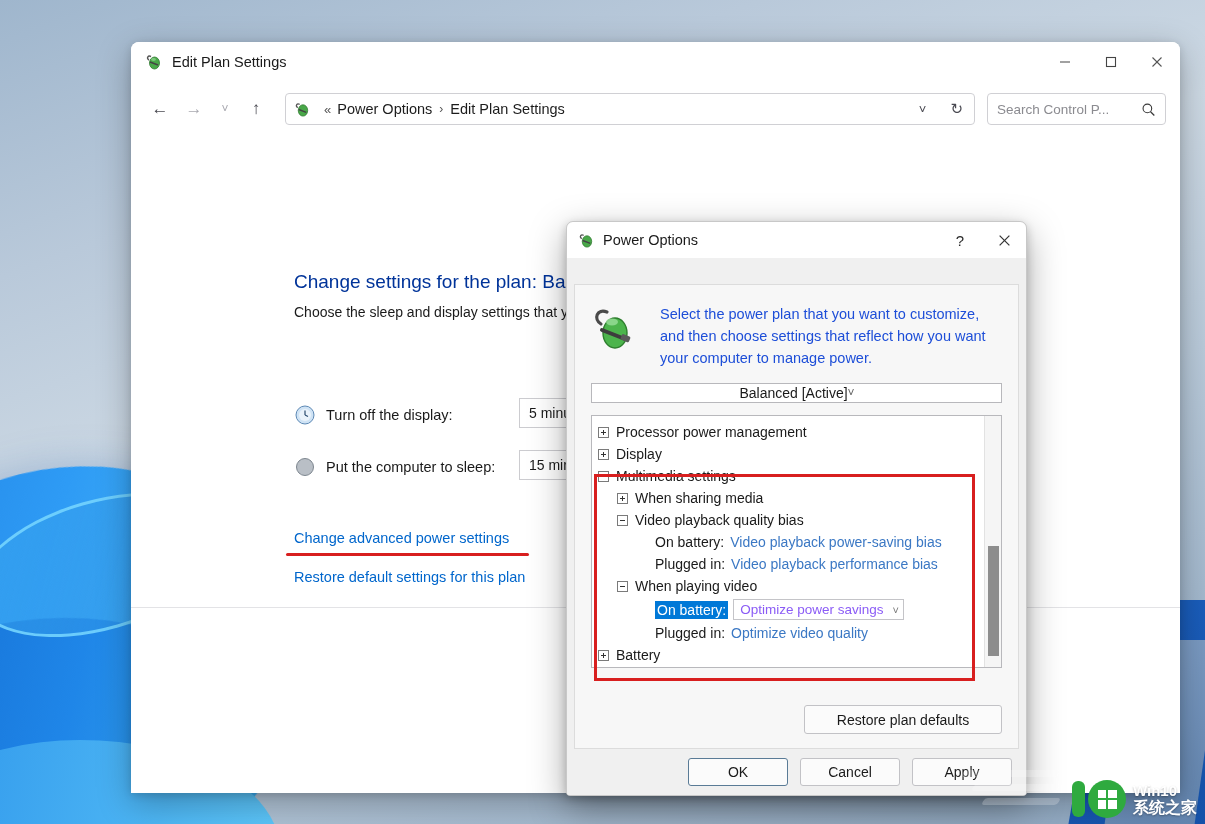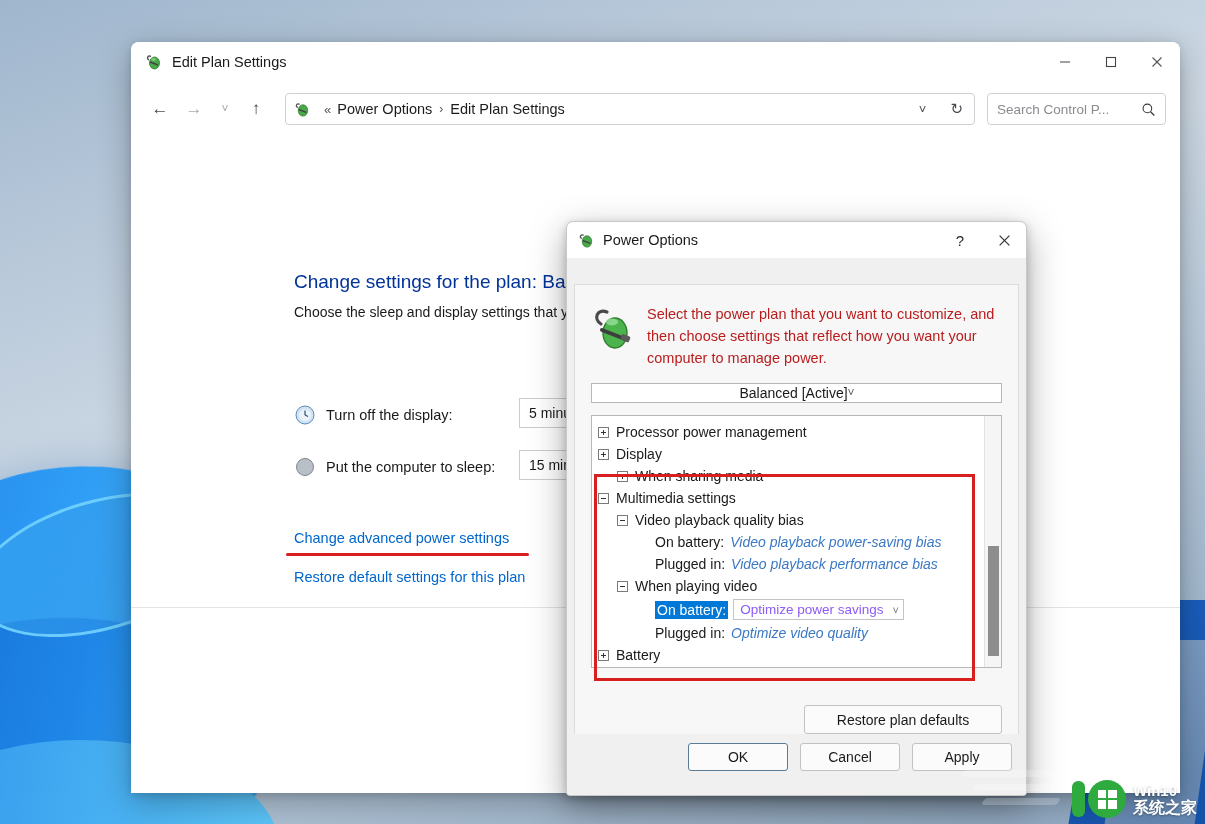--- a/index.html
+++ b/index.html
@@ -231,21 +231,21 @@
     position: absolute;
     left: 7px; top: 26px; right: 7px; bottom: 46px;
     background: #f7f7f7;
     border: 1px solid #dcdcdc;
   }
   .intro {
     display: flex;
     padding: 18px 18px 0 16px;
   }
   .intro-icon { width: 44px; height: 46px; flex: 0 0 44px; margin-right: 12px; margin-top: 2px; }
-  .intro-text { font-size: 14.5px; color: #b91c1c; line-height: 22px; }
+  .intro-text { font-size: 14.5px; color: #1d4ed8; line-height: 22px; margin-left: 13px; }
   .plan-select {
     margin: 14px 16px 12px 16px;
     height: 20px;
     border: 1px solid #b8b8bc;
     background: #fff;
     display: flex; align-items: center; justify-content: center;
     padding: 0 8px 0 9px;
     font-size: 14px; color: #1a1a1a;
   }
   .tree-outer {
@@ -275,21 +275,21 @@
     flex: 0 0 11px;
   }
   .tgly::before {
     content: ""; position: absolute;
     left: 2px; right: 2px; top: 4px; height: 1px; background: #333;
   }
   .tgly.plus::after {
     content: ""; position: absolute;
     top: 2px; bottom: 2px; left: 4px; width: 1px; background: #333;
   }
-  .tlink { color: #3b78c4; font-style: italic; }
+  .tlink { color: #3b78c4; }
   .hl {
     background: #0078d7; color: #fff; padding: 1px 2px;
   }
   .inline-combo {
     display: inline-flex; align-items: center;
     border: 1px solid #c4c4c8;
     background: #fff;
     height: 21px;
     padding: 0 4px 0 6px;
     margin-left: 5px;
@@ -311,21 +311,21 @@
     right: 16px; bottom: 14px;
     width: 198px; height: 29px;
     border: 1px solid #c2c2c6;
     background: #fbfbfb;
     border-radius: 3px;
     display: flex; align-items: center; justify-content: center;
     font-size: 14px; color: #1a1a1a;
   }
   .dlg-footer {
     position: absolute;
-    left: 0; right: 0; bottom: 15px; height: 46px;
+    left: 0; right: 0; bottom: 0; height: 46px;
     display: flex; align-items: center; justify-content: flex-end;
     gap: 12px;
     padding-right: 14px;
     background: #f0f0f0;
   }
   .fbtn {
     width: 100px; height: 28px;
     border: 1px solid #c2c2c6;
     background: #fbfbfb;
     border-radius: 3px;
@@ -543,28 +543,28 @@
           <div class="trow">
             <span class="tgly plus"></span>
             <span>Processor power management</span>
           </div>
 
           <div class="trow">
             <span class="tgly plus"></span>
             <span>Display</span>
           </div>
 
+          <div class="trow">
+            <span class="tgly"></span>
+            <span>Multimedia settings</span>
+          </div>
+
           <div class="trow" style="padding-left:19px;">
             <span class="tgly plus"></span>
             <span>When sharing media</span>
-          </div>
-
-          <div class="trow">
-            <span class="tgly"></span>
-            <span>Multimedia settings</span>
           </div>
 
           <div class="trow" style="padding-left:19px;">
             <span class="tgly"></span>
             <span>Video playback quality bias</span>
           </div>
 
           <div class="trow" style="padding-left:57px;">
             <span>On battery:</span>
             <span class="tlink" style="margin-left:6px;">Video playback power-saving bias</span>

